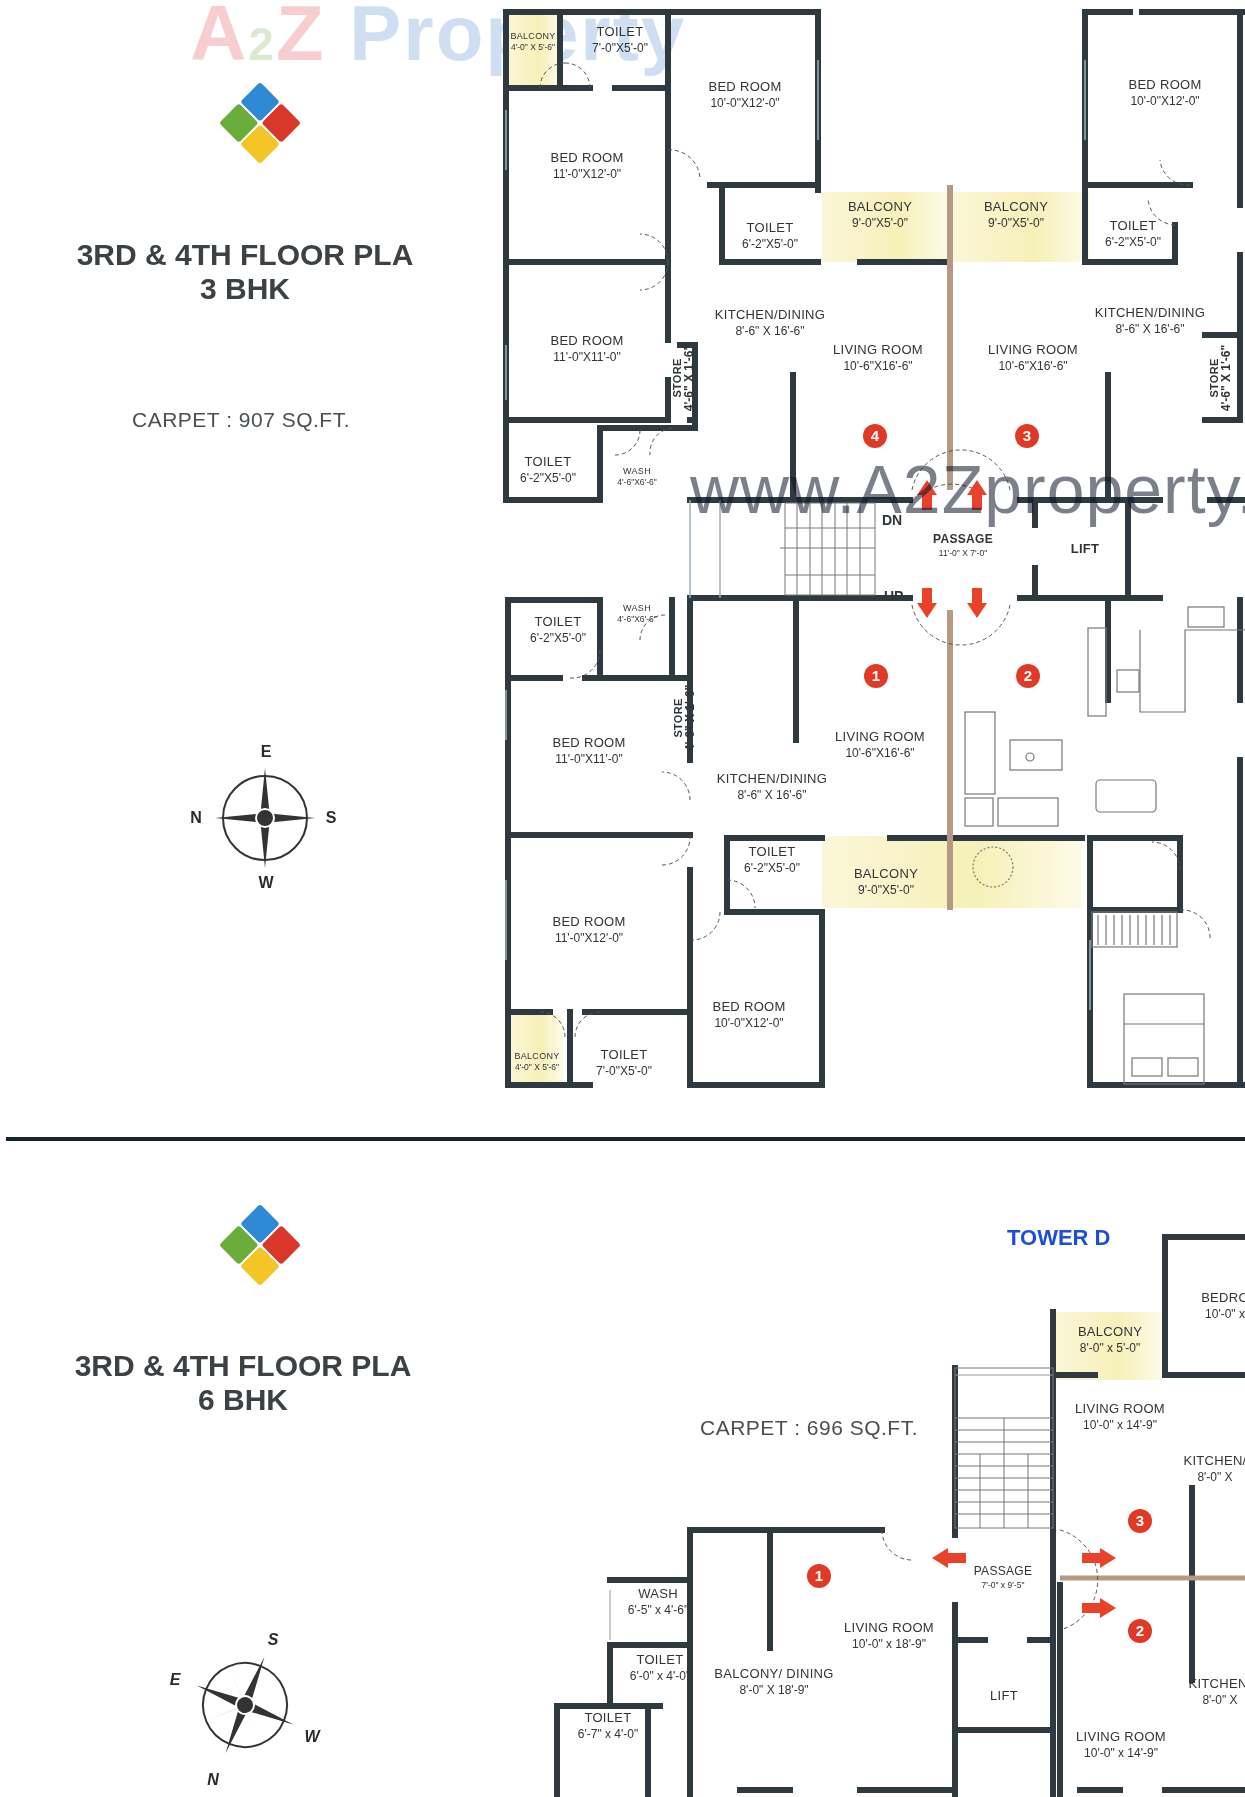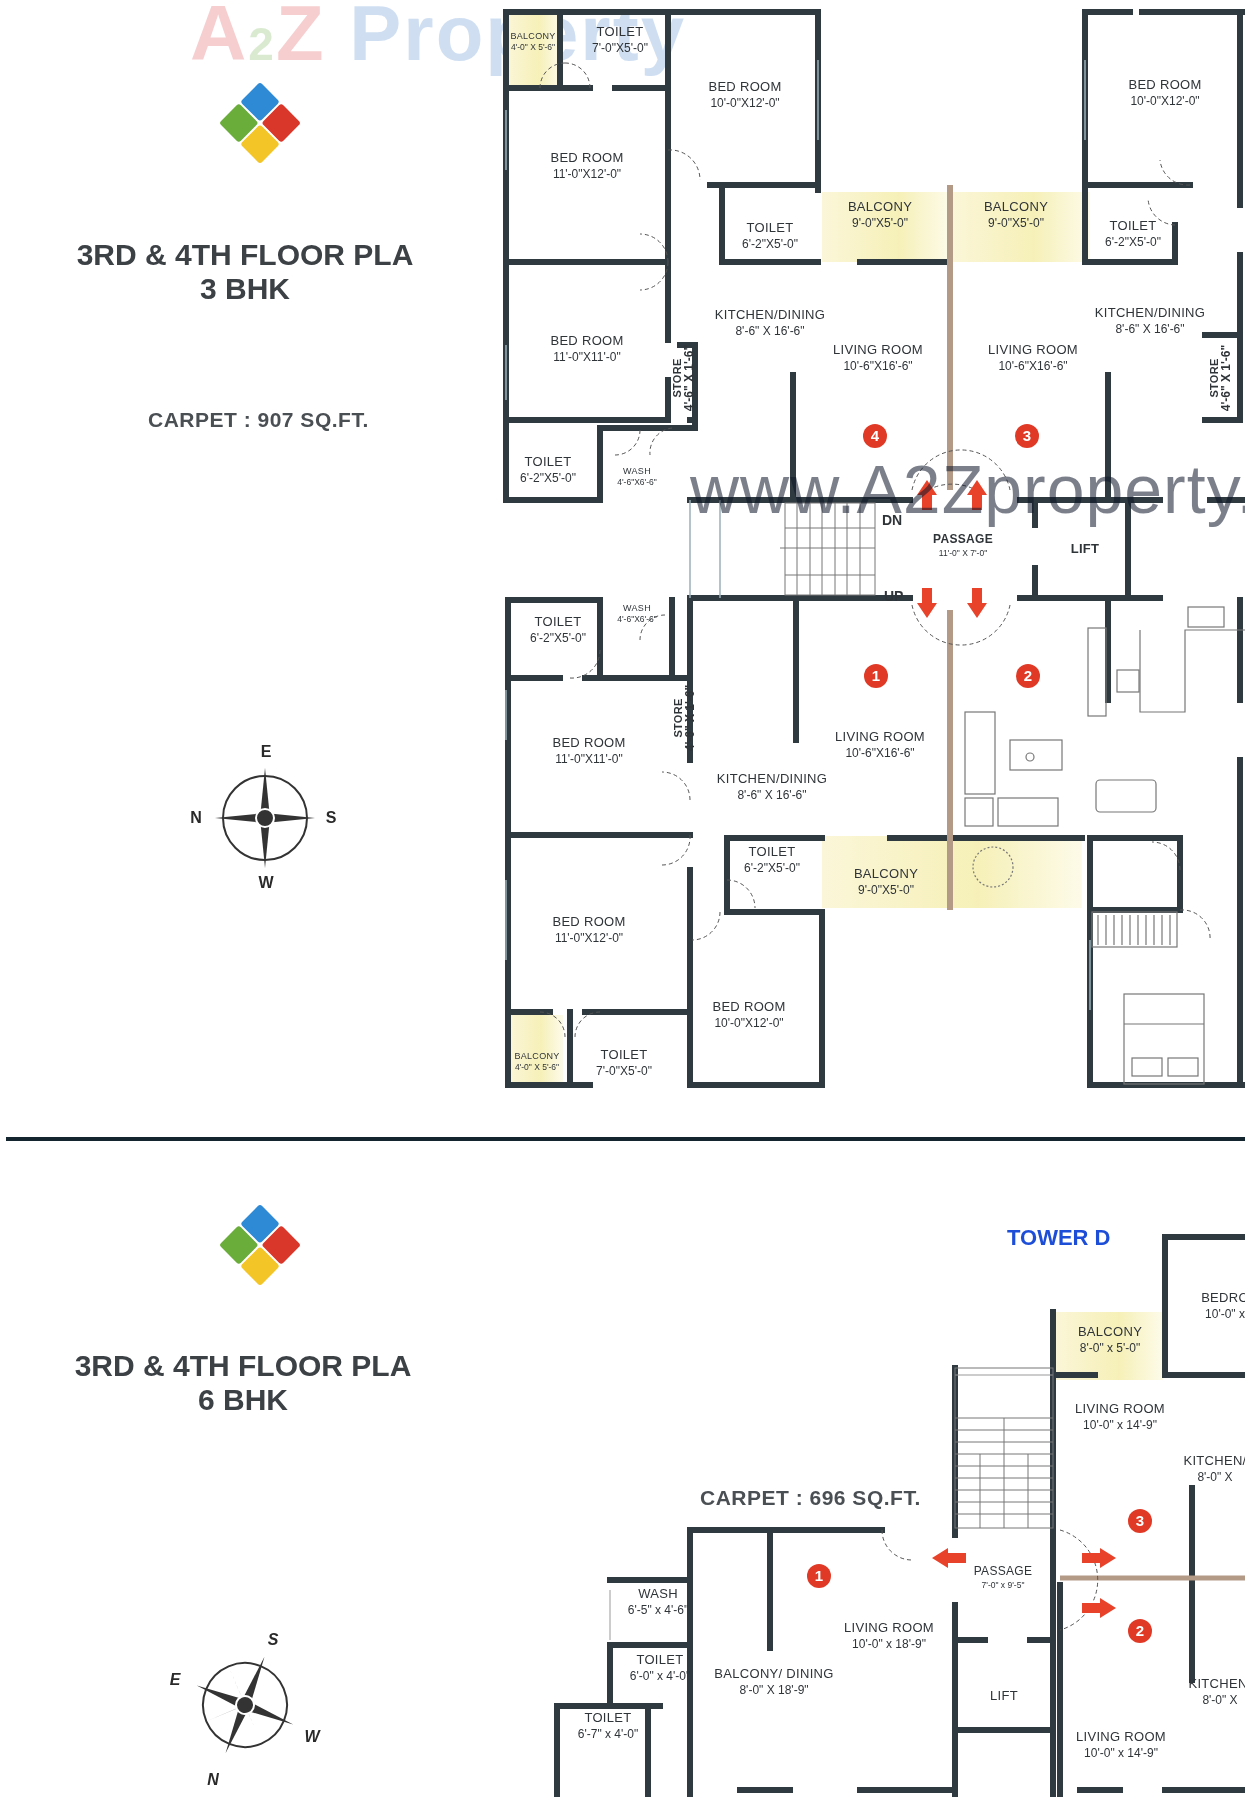--- a/index.html
+++ b/index.html
@@ -269,21 +269,21 @@
     <rect x="56" y="26" width="28" height="28" rx="3" fill="#d9372a"></rect>
     <rect x="26" y="56" width="28" height="28" rx="3" fill="#6aad3a"></rect>
     <rect x="56" y="56" width="28" height="28" rx="3" fill="#f3c526"></rect>
   </g>
 </svg>
 
 <div class="plan-title" style="left:55px; top:238px;">
   <div>3RD &amp; 4TH FLOOR PLA</div>
   <div>3 BHK</div>
 </div>
-<div class="carpet" style="left:148px; top:408px;font-weight:bold;">CARPET : 907 SQ.FT.</div>
+<div class="carpet" style="left:132px; top:408px;">CARPET : 907 SQ.FT.</div>
 
 <svg class="abs" style="left:205px; top:760px;" width="120" height="120" viewBox="0 0 120 120">
   <circle cx="60" cy="58" r="42" fill="none" stroke="#333" stroke-width="2"></circle>
   <g fill="#333">
     <polygon points="60,8 55,58 65,58"></polygon>
       <polygon points="60,108 55,58 65,58"></polygon>
     <polygon points="10,58 60,53 60,63"></polygon>
       <polygon points="110,58 60,53 60,63"></polygon>
     <polygon points="30,28 57,55 63,61"></polygon>
       <polygon points="90,28 57,61 63,55"></polygon>
@@ -432,21 +432,21 @@
 <div class="badge" style="left:1027px; top:436px;">3</div>
 <div class="badge" style="left:876px; top:676px;">1</div>
 <div class="badge" style="left:1028px; top:676px;">2</div>
 
 <div class="divider"></div>
 
 <div class="plan-title" style="left:53px; top:1349px;">
   <div>3RD &amp; 4TH FLOOR PLA</div>
   <div>6 BHK</div>
 </div>
-<div class="carpet" style="left:700px; top:1486px;font-weight:bold;">CARPET : 696 SQ.FT.</div>
+<div class="carpet" style="left:700px; top:1416px;">CARPET : 696 SQ.FT.</div>
 <div class="tower-label" style="left:1007px; top:1225px;">TOWER D</div>
 
 <svg class="abs" style="left:185px; top:1645px;" width="120" height="120" viewBox="0 0 120 120">
   <g transform="rotate(22 60 60)">
     <circle cx="60" cy="60" r="42" fill="none" stroke="#333" stroke-width="2"></circle>
     <g fill="#333">
       <polygon points="60,8 55,60 65,60"></polygon>
         <polygon points="60,112 55,60 65,60"></polygon>
       <polygon points="8,60 60,55 60,65"></polygon>
         <polygon points="112,60 60,55 60,65"></polygon>

